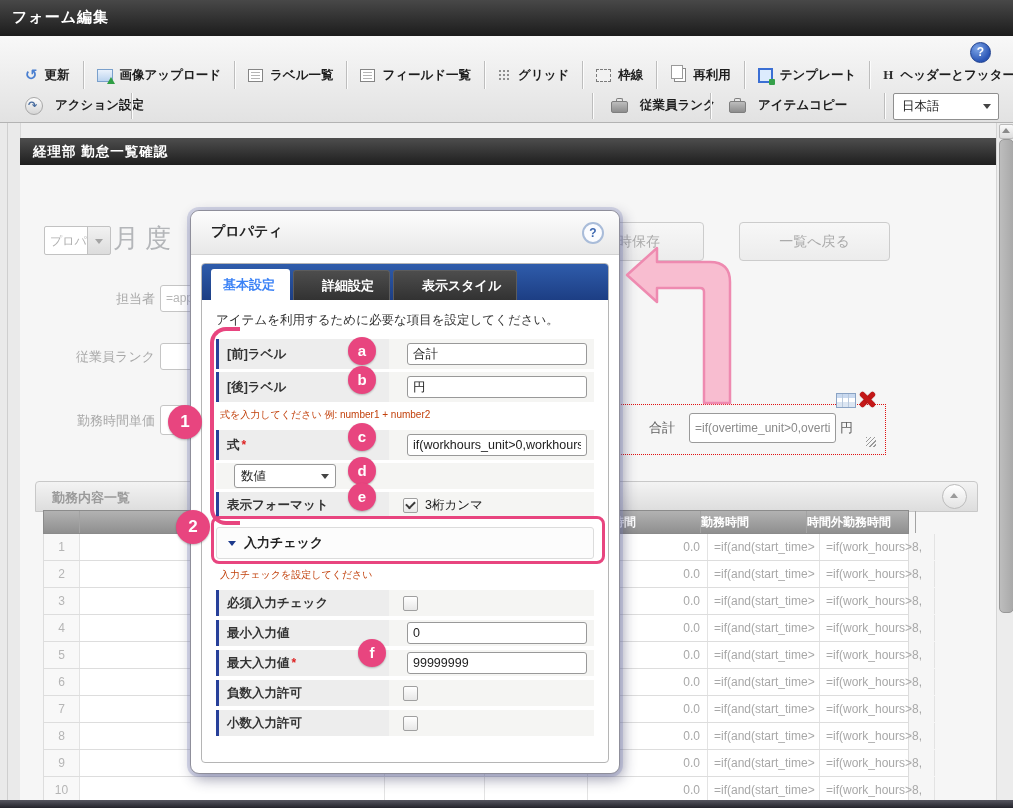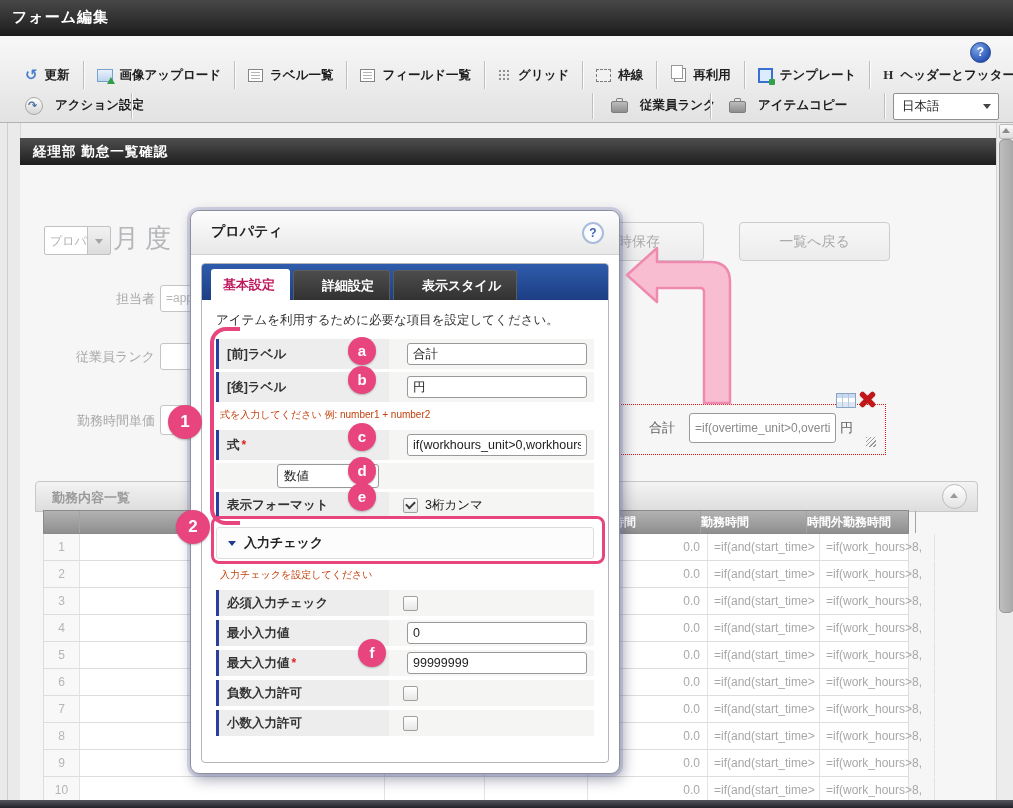--- a/index.html
+++ b/index.html
@@ -107,31 +107,31 @@
   .modal{left:190px;top:210px;width:428px;height:562px;background:#fff;border:1px solid #8f8f9b;border-radius:9px;
          box-shadow:0 0 0 3px rgba(130,135,190,.30), 3px 5px 14px rgba(40,40,80,.45);}
   .modal-header{position:absolute;left:0;top:0;width:428px;height:43px;border-radius:9px 9px 0 0;
          background:linear-gradient(#fdfdfd,#e8e8e8);border-bottom:1px solid #d2d2d2;}
   .modal-header .t{position:absolute;left:20px;top:12px;font-size:14px;font-weight:bold;color:#222;}
   .modal-help{position:absolute;right:15px;top:11px;width:18px;height:18px;border-radius:50%;background:#fbfcff;
          border:2px solid #a9bcd9;color:#3c67b0;font-size:12px;font-weight:bold;text-align:center;line-height:18px;}
   .modal-panel{position:absolute;left:10px;top:52px;width:406px;height:498px;border:1px solid #b5b5b5;border-radius:4px;background:#fff;overflow:hidden;}
   .tabstrip{height:36px;background:linear-gradient(#2f5cab,#1d3e84);display:flex;align-items:flex-end;padding-left:9px;gap:3px;}
   .tab{height:29px;line-height:29px;padding:0 15px;font-size:13px;font-weight:bold;border-radius:3px 3px 0 0;white-space:nowrap;}
-  .tab.active{background:#fff;color:#be185d;height:31px;line-height:32px;padding-left:12px;}
+  .tab.active{background:#fff;color:#3b82f6;height:31px;line-height:32px;padding-left:12px;}
   .tab.inactive{background:linear-gradient(#4d4d4d,#323232);color:#fff;border:1px solid #5c5c5c;border-bottom:none;padding-left:28px;}
   .modal-body{padding:7px 14px 0 14px;}
   .desc{font-size:12.5px;color:#333;margin:5px 0 10px 0;}
   .prow{display:flex;height:30px;margin-bottom:3px;}
   .prow.short{height:26px;}
   .plabel{width:162px;flex:none;background:#ededed;border-left:3px solid #27409a;display:flex;align-items:center;padding-left:8px;font-size:12.5px;font-weight:bold;color:#333;white-space:nowrap;overflow:hidden;}
   .pvalue{flex:1;background:#f5f5f3;display:flex;align-items:center;padding-left:18px;}
   .req{color:#d22;font-weight:bold;margin-left:2px;font-size:12px;}
   .pinput{width:168px;height:20px;border:1px solid #999;border-radius:3px;font-size:12.5px;color:#222;padding:0 5px;background:#fff;overflow:hidden;white-space:nowrap;line-height:20px;}
-  .pselect{position:relative;width:100px;height:22px;border:1px solid #999;border-radius:3px;background:#fff;margin-left:43px;}
+  .pselect{position:relative;width:100px;height:22px;border:1px solid #999;border-radius:3px;background:#fff;}
   .pselect .v{position:absolute;left:6px;top:3px;font-size:12.5px;color:#222;}
   .pselect .tri-dn{position:absolute;right:6px;top:9px;}
   .hint{font-size:10px;color:#c2410c;margin:6px 0 8px 4px;white-space:nowrap;}
   .cbx{width:13px;height:13px;border:1px solid #a0a0a0;border-radius:2px;background:linear-gradient(#fff,#e7e7e7);position:relative;flex:none;}
   .cbx.checked::after{content:"";position:absolute;left:2px;top:2px;width:7px;height:4px;border-left:2px solid #3a3a3a;border-bottom:2px solid #3a3a3a;transform:rotate(-45deg);}
   .cbx-label{font-size:12.5px;color:#222;margin-left:7px;}
   .collapse-box{margin-top:9px;height:30px;border:1px solid #dcdcdc;border-radius:3px;background:#fcfcfc;display:flex;align-items:center;padding-left:11px;}
   .collapse-box .tri-dn{border-top-color:#1d3a8c;margin-right:8px;}
   .collapse-box .t{font-size:13px;font-weight:bold;color:#222;}
   .prow.check{height:26px;margin-bottom:4px;}

